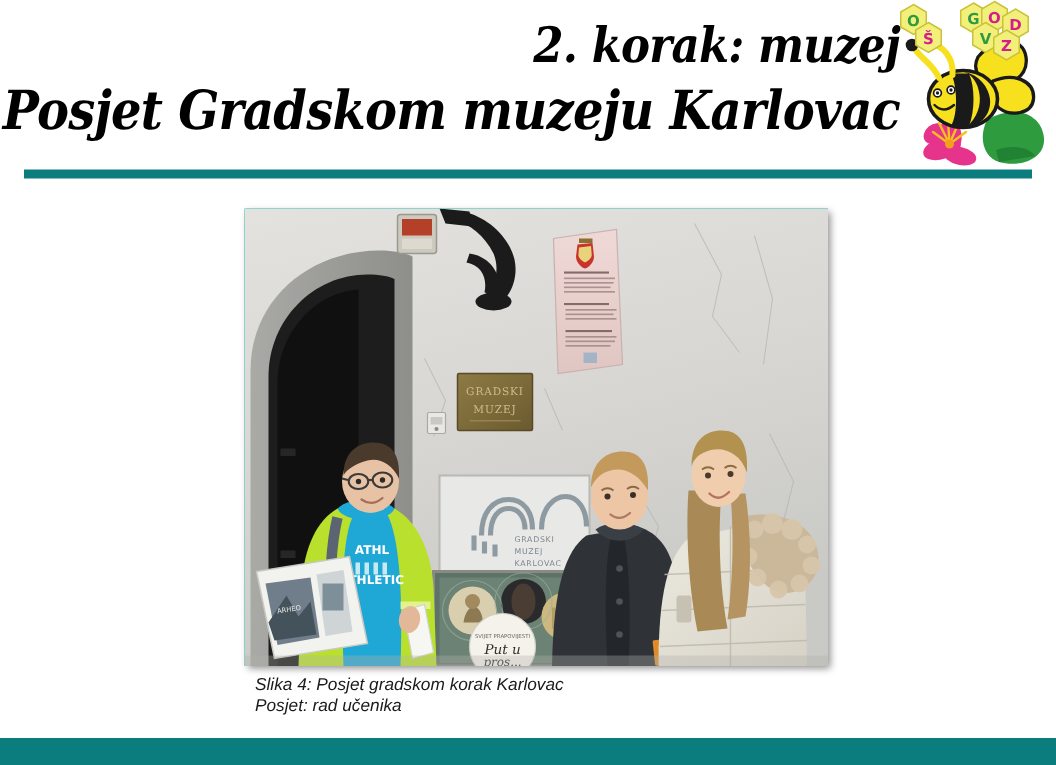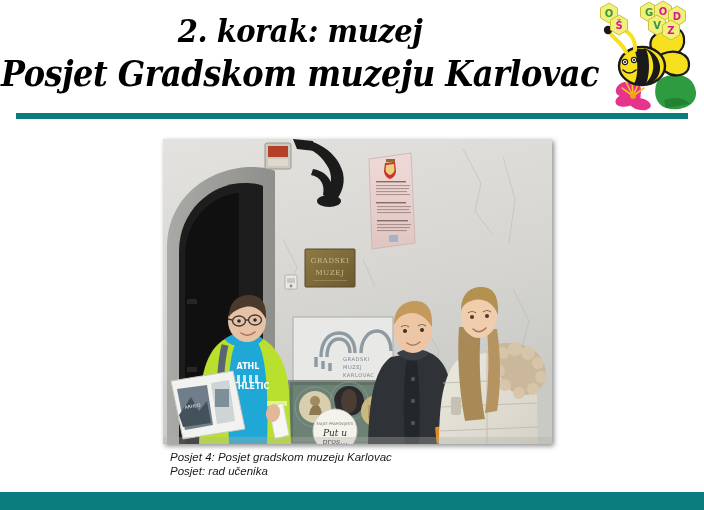--- a/index.html
+++ b/index.html
@@ -24,21 +24,21 @@
   .header {
     position: absolute;
     left: 0; top: 0;
     width: 704px;
     height: 118px;
   }
   .title-block {
     position: absolute;
     left: 0; top: 8px;
     width: 600px;
-    text-align: center;
+    text-align: right;
   }
   .title-line {
     font-family: "DejaVu Serif", "Liberation Serif", serif;
     font-weight: bold;
     font-style: italic;
     color: #000000;
     letter-spacing: -0.5px;
     white-space: nowrap;
   }
   .title-line-1 {
@@ -474,19 +474,19 @@
             <rect x="288" y="258" width="10" height="18" rx="2" fill="#c6c1b2"></rect>
           </g>
 
           <rect x="0" y="298" width="389" height="7" fill="#b3b2ad" opacity="0.35"></rect>
         </g>
       </svg>
     </div>
   </div>
 
   <div class="caption">
-    <div>Posjet 4: Posjet gradskom muzeju Karlovac</div>
+    <div>Slika 4: Posjet gradskom korak Karlovac</div>
     <div>Posjet: rad učenika</div>
   </div>
 
   <div class="footer-bar"></div>
 
 </div>
 
 </body></html>

